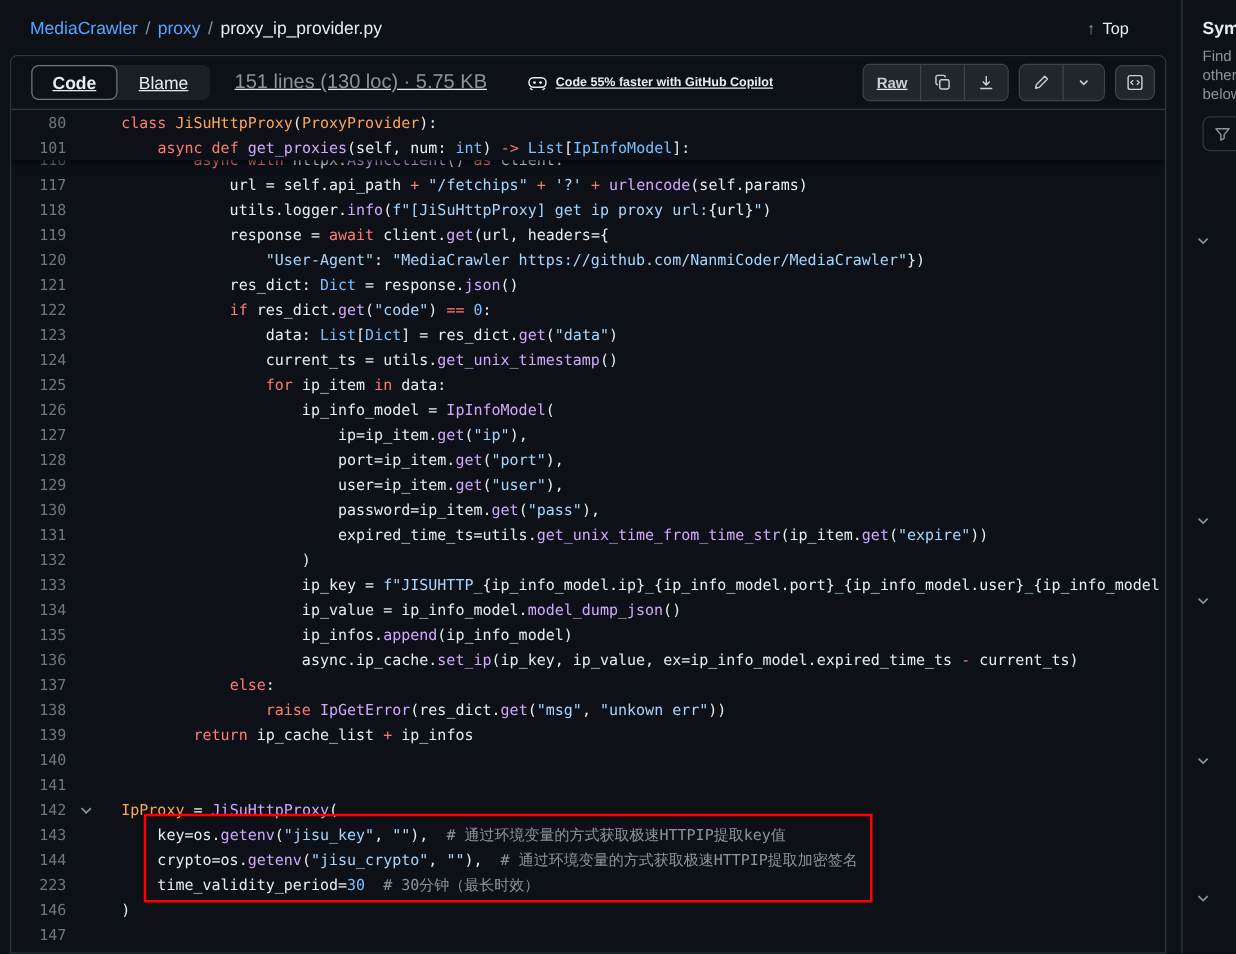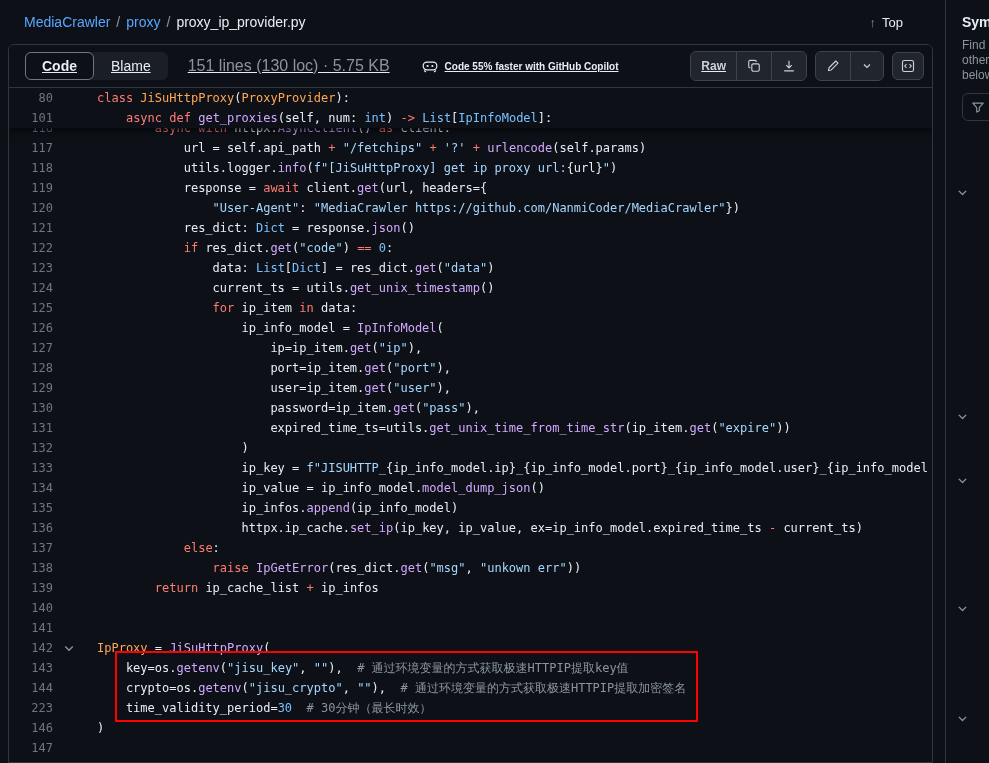--- a/index.html
+++ b/index.html
@@ -266,21 +266,21 @@
             <div class="code"><span class="tk-p">                    ip_value = ip_info_model.</span><span class="tk-f">model_dump_json</span><span class="tk-p">()</span></div>
           </div>
           <div class="code-row">
             <div class="ln">135</div>
             <div class="fold"></div>
             <div class="code"><span class="tk-p">                    ip_infos.</span><span class="tk-f">append</span><span class="tk-p">(ip_info_model)</span></div>
           </div>
           <div class="code-row">
             <div class="ln">136</div>
             <div class="fold"></div>
-            <div class="code"><span class="tk-p">                    httpx.ip_cache.</span><span class="tk-f">set_ip</span><span class="tk-p">(ip_key, ip_value, ex=ip_info_model.expired_time_ts </span><span class="tk-op">-</span><span class="tk-p"> current_ts)</span></div>
+            <div class="code"><span class="tk-p">                    async.ip_cache.</span><span class="tk-f">set_ip</span><span class="tk-p">(ip_key, ip_value, ex=ip_info_model.expired_time_ts </span><span class="tk-op">-</span><span class="tk-p"> current_ts)</span></div>
           </div>
           <div class="code-row">
             <div class="ln">137</div>
             <div class="fold"></div>
             <div class="code"><span class="tk-p">            </span><span class="tk-k">else</span><span class="tk-p">:</span></div>
           </div>
           <div class="code-row">
             <div class="ln">138</div>
             <div class="fold"></div>
             <div class="code"><span class="tk-p">                </span><span class="tk-k">raise</span><span class="tk-p"> </span><span class="tk-f">IpGetError</span><span class="tk-p">(res_dict.</span><span class="tk-f">get</span><span class="tk-p">(</span><span class="tk-s">"msg"</span><span class="tk-p">, </span><span class="tk-s">"unkown err"</span><span class="tk-p">))</span></div>

